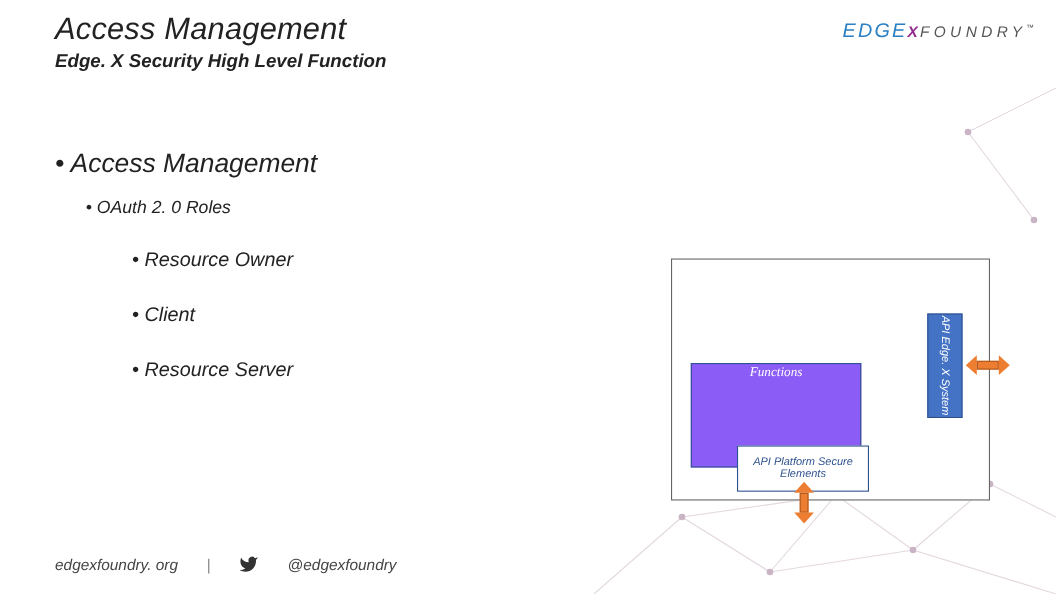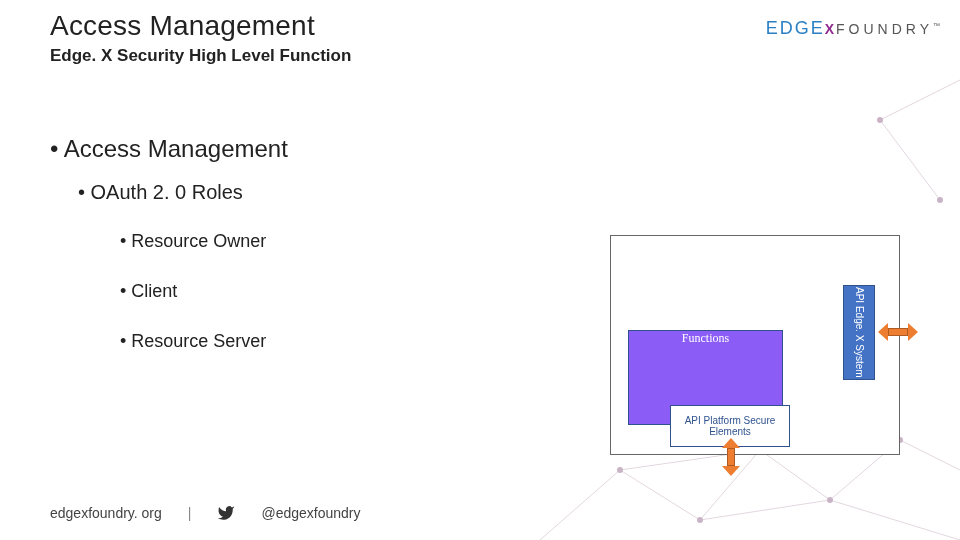--- a/index.html
+++ b/index.html
@@ -1,34 +1,34 @@
 <!DOCTYPE html>
 <html><head>
 <meta charset="utf-8">
 <style>
   * { box-sizing: border-box; margin: 0; padding: 0; }
   html, body { width: 960px; height: 540px; font-family: Arial, Helvetica, sans-serif; color: #222; background: #fff; position: relative; overflow: hidden; }
-  .slide { position: relative; width: 960px; height: 540px; }
+  .slide { position: relative; width: 960px; height: 540px; font-style: italic; }
 
   
   .bg-deco { position: absolute; inset: 0; z-index: 0; pointer-events: none; }
 
   .header { position: absolute; left: 50px; top: 10px; z-index: 2; }
   .title { font-size: 28px; font-weight: 400; letter-spacing: 0.2px; }
   .subtitle { font-size: 17px; font-weight: 700; margin-top: 4px; }
 
   .logo { position: absolute; right: 20px; top: 18px; z-index: 2; font-family: Arial, sans-serif; letter-spacing: 2px; }
   .logo .e { color: #2b80c4; font-weight: 400; font-size: 18px; }
   .logo .x { color: #912a8e; font-weight: 700; font-size: 14px; }
   .logo .f { color: #555; font-weight: 300; font-size: 14px; letter-spacing: 4px; }
   .logo .tm { color: #555; font-size: 7px; vertical-align: super; letter-spacing: 0; }
 
   .content { position: absolute; left: 50px; top: 135px; z-index: 2; }
   .lvl1 { font-size: 24px; margin-bottom: 18px; }
-  .lvl2 { font-size: 20px; margin-left: 28px; }
+  .lvl2 { font-size: 16px; margin-left: 28px; }
   .lvl3 { font-size: 18px; margin-left: 70px; line-height: 1.45; margin-top: 24px; }
   .bullet::before { content: '• '; }
 
   
   .diagram { position: absolute; right: 40px; top: 235px; width: 310px; height: 230px; z-index: 2; }
   .outer-box { position: absolute; left: 0; top: 0; width: 290px; height: 220px; border: 1px solid #666; background: #fff; }
   .functions-box { position: absolute; left: 18px; top: 50px; width: 155px; height: 95px; background: #8b5cf6; border: 1px solid #2f528f; display: flex; align-items: flex-start; justify-content: center; margin-top: 45px; }
   .functions-box span { color: #fff; font-size: 12px; font-family: Georgia, 'Times New Roman', serif; }
   .api-sys-box { position: absolute; left: 233px; top: 50px; width: 32px; height: 95px; background: #4472c4; border: 1px solid #2f528f; display: flex; align-items: center; justify-content: center; }
   .api-sys-box .vt { color: #fff; font-size: 10px; writing-mode: vertical-rl; text-orientation: mixed; line-height: 1.1; text-align: center; }

